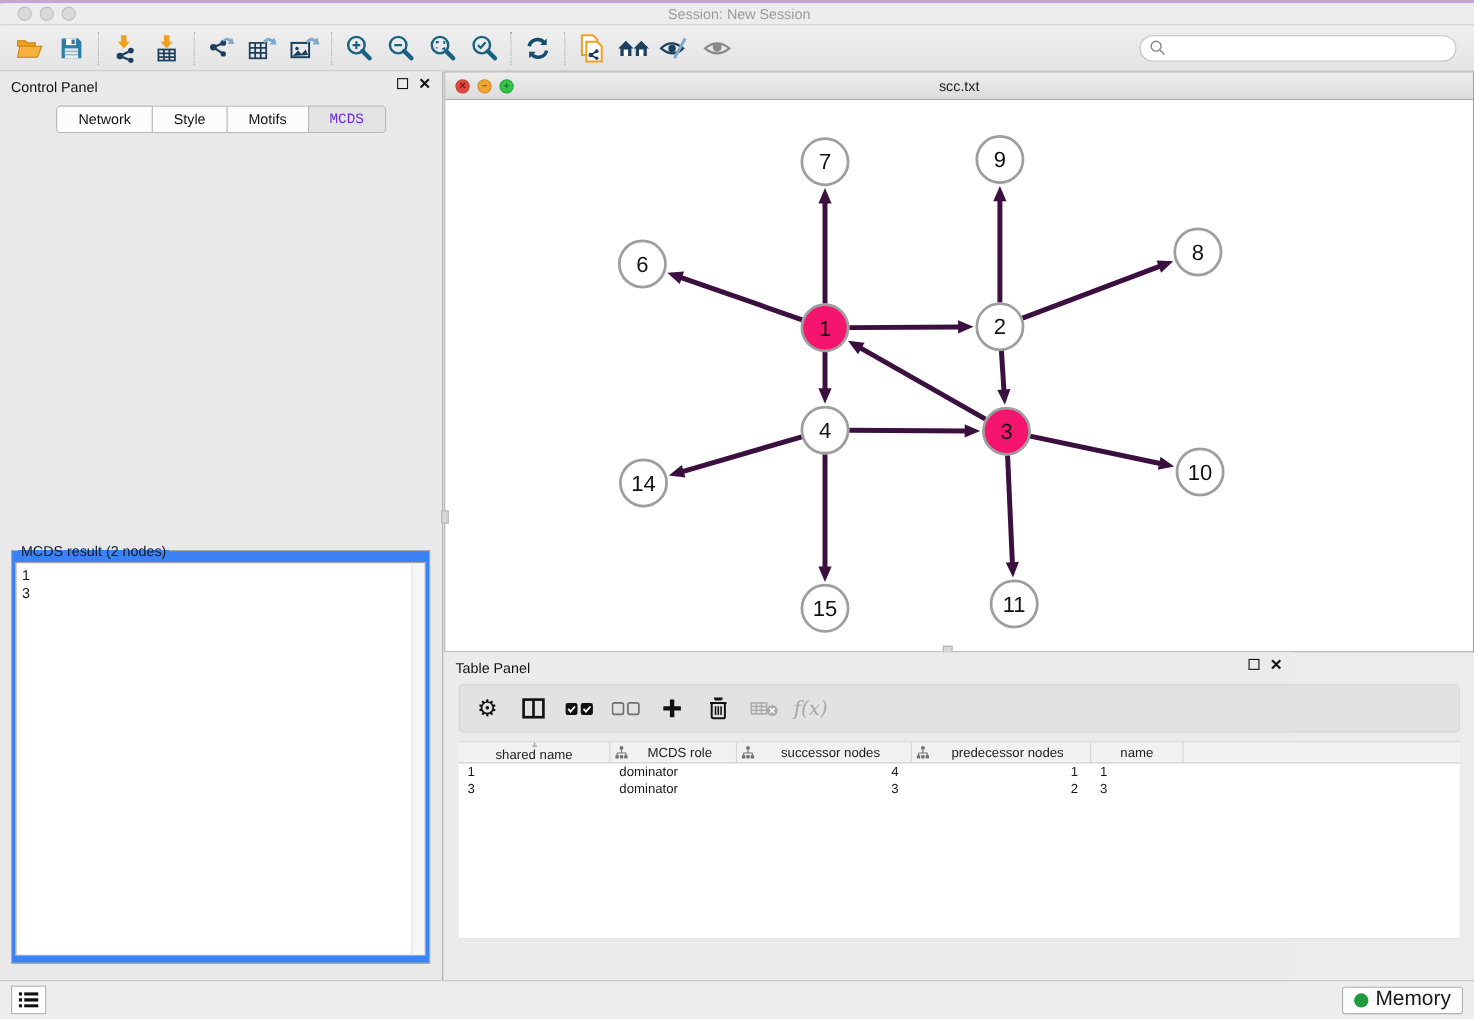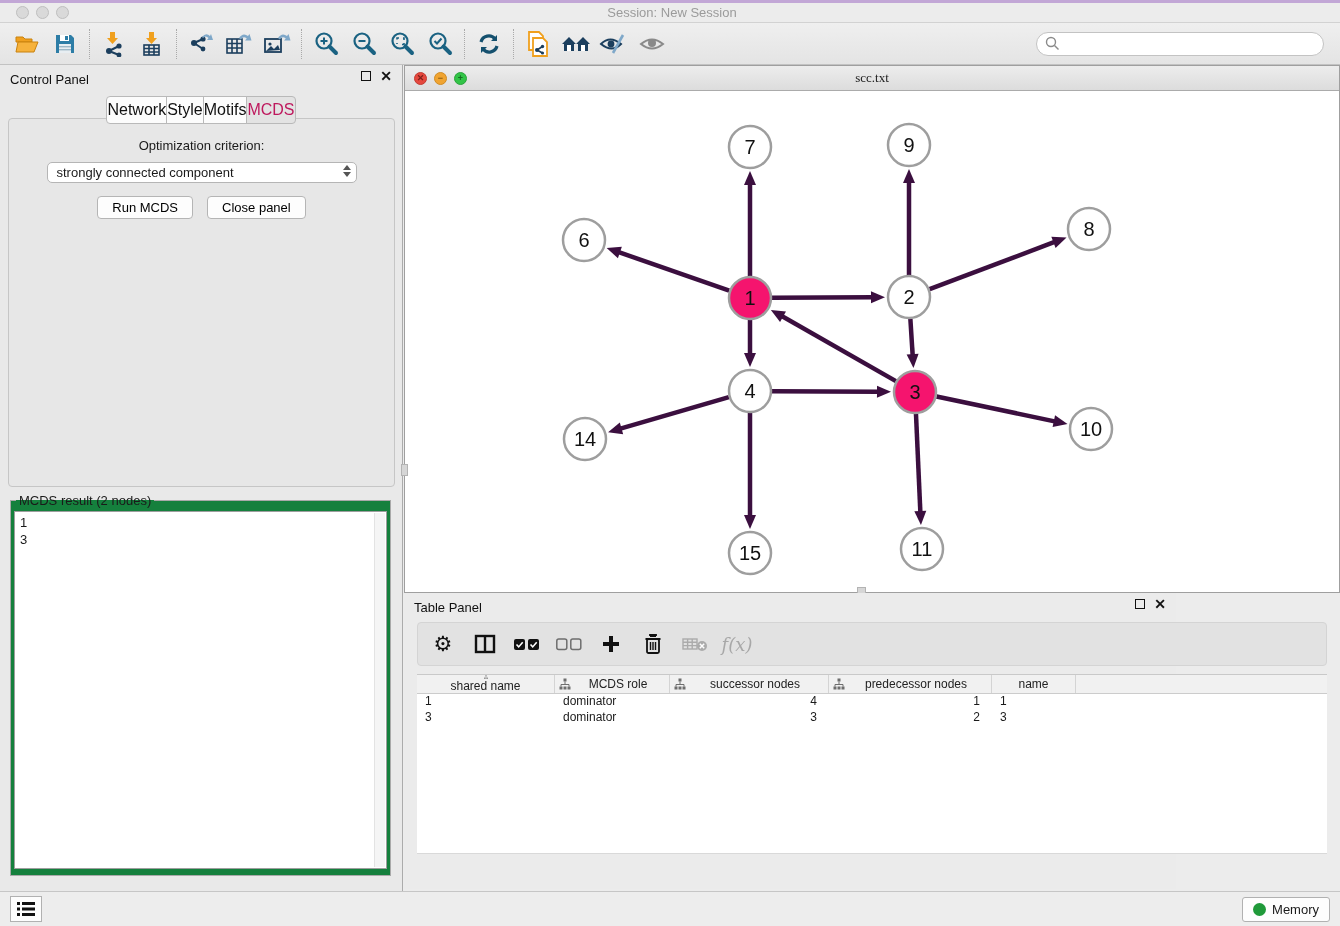--- a/index.html
+++ b/index.html
@@ -50,47 +50,47 @@
     position:absolute; top:0; left:0; width:403px; height:826px;
     background:#e9e9e9; border-right:1px solid #ababab;
   }
   .panel-header { position:relative; height:26px; }
   .panel-title { position:absolute; left:10px; top:7px; font-size:13px; color:#111; }
   .panel-btns { position:absolute; right:10px; top:6px; display:flex; gap:9px; align-items:center; }
   .float-ic { width:10px; height:10px; border:1.6px solid #111; }
   .close-ic { font-size:14px; font-weight:bold; color:#111; line-height:10px; }
   .cp-tabs { position:absolute; top:31px; left:0; right:0; display:flex; justify-content:center; z-index:2; }
   .tab {
-    padding:4px 0; background:#fcfcfc; border:1px solid #b9b9b9; margin-left:-1px;
-    font-size:16px; color:#111; white-space:nowrap;
+    padding:4px 19px; background:#fcfcfc; border:1px solid #b9b9b9; margin-left:-1px;
+    font-size:13px; color:#111; white-space:nowrap;
   }
   .tab:first-child { border-top-left-radius:4px; border-bottom-left-radius:4px; margin-left:0; }
   .tab:last-child { border-top-right-radius:4px; border-bottom-right-radius:4px; }
-  .tab.active { background:#e3e3e3; color:#be185d; }
+  .tab.active { background:#e3e3e3; color:#6d28d9;font-family:Liberation Mono, monospace; }
   .cp-box {
     position:absolute; top:53px; left:8px; width:387px; height:369px;
     border:1px solid #c6c6c6; border-radius:4px; background:#e7e7e7;
   }
   .opt-label { text-align:center; margin-top:19px; font-size:13px; }
   .dropdown {
     margin:9px auto 0; width:310px; height:21px; background:#fff;
     border:1px solid #b5b5b5; border-radius:5px; display:flex; align-items:center;
     padding-left:9px; font-size:13px; position:relative;
   }
   .dd-stepper { position:absolute; right:5px; top:2px; display:flex; flex-direction:column; gap:2px; }
   .dd-up { width:0;height:0;border-left:4px solid transparent;border-right:4px solid transparent;border-bottom:5px solid #555; }
   .dd-down { width:0;height:0;border-left:4px solid transparent;border-right:4px solid transparent;border-top:5px solid #555; }
   .cp-buttons { display:flex; justify-content:center; gap:14px; margin-top:13px; }
   .btn {
     background:#fdfdfd; border:1px solid #b5b5b5; border-radius:4px;
     padding:3px 14px; font-size:13px; font-family:"Liberation Sans",sans-serif;
   }
   .mcds-fieldset {
     position:absolute; top:428px; left:10px; width:381px; height:383px;
-    border:1px solid #a9a9a9; background:#15803d; padding:3px;
+    border:1px solid #a9a9a9; background:#3b82f6; padding:3px;
   }
   .mcds-legend { font-size:13px; padding:0 3px; margin-left:2px; }
   .mcds-result {
     position:relative; width:100%; height:358px; background:#fff;
     border:1px solid #9e9e9e; overflow:hidden;
   }
   .mcds-result pre {
     font-family:"Liberation Sans",sans-serif; font-size:13px; line-height:17px; padding:2px 5px;
   }
   .mcds-scroll { position:absolute; top:1px; right:1px; bottom:1px; width:11px; background:#f5f5f5; border-left:1px solid #e3e3e3; }
@@ -103,21 +103,21 @@
   .nw-titlebar {
     position:relative; height:25px; background:linear-gradient(#ededed,#dcdcdc);
     border-bottom:1px solid #ababab; display:flex; align-items:center;
   }
   .traffic { display:flex; gap:7px; margin-left:9px; }
   .tfc { width:13px; height:13px; border-radius:50%; display:flex; align-items:center; justify-content:center;
          font-size:9px; font-weight:bold; line-height:13px; }
   .tfc.red   { background:#e5483e; border:1px solid #c23b33; color:#7e201b; }
   .tfc.yel   { background:#f0a431; border:1px solid #d18c24; color:#8a5c12; }
   .tfc.grn   { background:#32c447; border:1px solid #2aa33c; color:#156e22; }
-  .nw-title { position:absolute; left:0; right:0; text-align:center; font-size:13px; color:#222;font-family:Liberation Serif, serif; }
+  .nw-title { position:absolute; left:0; right:0; text-align:center; font-size:13px; color:#222; }
   .nw-canvas { position:relative; width:100%; height:501px; background:#fff; }
   .nw-canvas svg { position:absolute; top:0; left:0; }
   .handle-bottom { position:absolute; left:452px; bottom:-2px; width:9px; height:7px; background:#d6d6d6; border:1px solid #b3b3b3; }
   .handle-left { position:absolute; left:-4px; top:398px; width:7px; height:12px; background:#d6d6d6; border:1px solid #b3b3b3; }
   
   .table-panel { position:absolute; top:528px; left:0; width:772px; height:296px; background:#ebebeb; }
   .tp-toolbar {
     position:absolute; top:29px; left:13px; width:910px; height:44px;
     background:#e2e2e2; border:1px solid #d4d4d4; border-radius:4px;
     display:flex; align-items:center; padding-left:12px; gap:16px;
@@ -138,21 +138,21 @@
     position:absolute; bottom:0; left:0; right:0; height:35px;
     background:#ededed; border-top:1px solid #c6c6c6;
     display:flex; align-items:center; padding:0 10px;
   }
   .footer-list-btn {
     width:32px; height:26px; background:#fdfdfd; border:1px solid #b1b1b1;
     display:flex; align-items:center; justify-content:center;
   }
   .memory-btn {
     margin-left:auto; height:25px; background:#fdfdfd; border:1px solid #b1b1b1; border-radius:3px;
-    display:flex; align-items:center; gap:6px; padding:0 10px; font-size:13px;
+    display:flex; align-items:center; gap:6px; padding:0 10px; font-size:19px;
   }
   .mem-dot { width:13px; height:13px; border-radius:50%; background:#1f9939; }
 </style>
 </head>
 <body>
 
 <div class="top-accent"></div>
 
 <div class="titlebar">
   <div class="tl-circles">
@@ -321,34 +321,20 @@
         <div class="float-ic"></div>
         <div class="close-ic">✕</div>
       </div>
     </div>
     <div class="cp-tabs" id="cp-tabs">
         <div class="tab">Network</div>
         <div class="tab">Style</div>
         <div class="tab">Motifs</div>
         <div class="tab active">MCDS</div>
       </div>
-    <div class="cp-box">
-      <div class="opt-label">Optimization criterion:</div>
-      <div class="dropdown">
-        <span>strongly connected component</span>
-        <div class="dd-stepper">
-          <div class="dd-up"></div>
-            <div class="dd-down"></div>
-        </div>
-      </div>
-      <div class="cp-buttons">
-        <button class="btn">Run MCDS</button>
-        <button class="btn">Close panel</button>
-      </div>
-    </div>
     <fieldset class="mcds-fieldset">
       <legend class="mcds-legend">MCDS result (2 nodes)</legend>
       <div class="mcds-result">
         <pre id="mcds-result-lines">1
 3</pre>
         <div class="mcds-scroll"></div>
       </div>
     </fieldset>
   </div>
 

